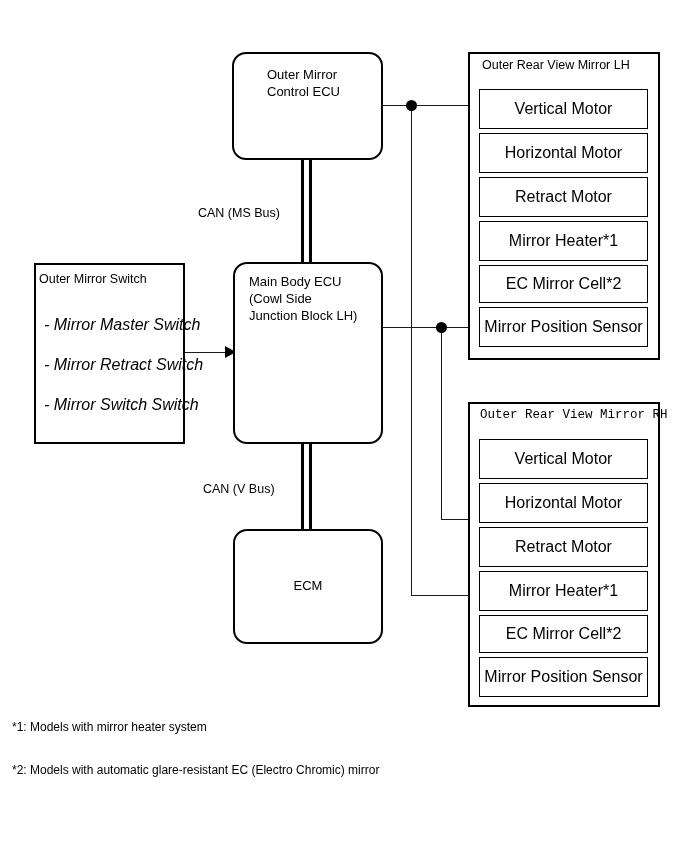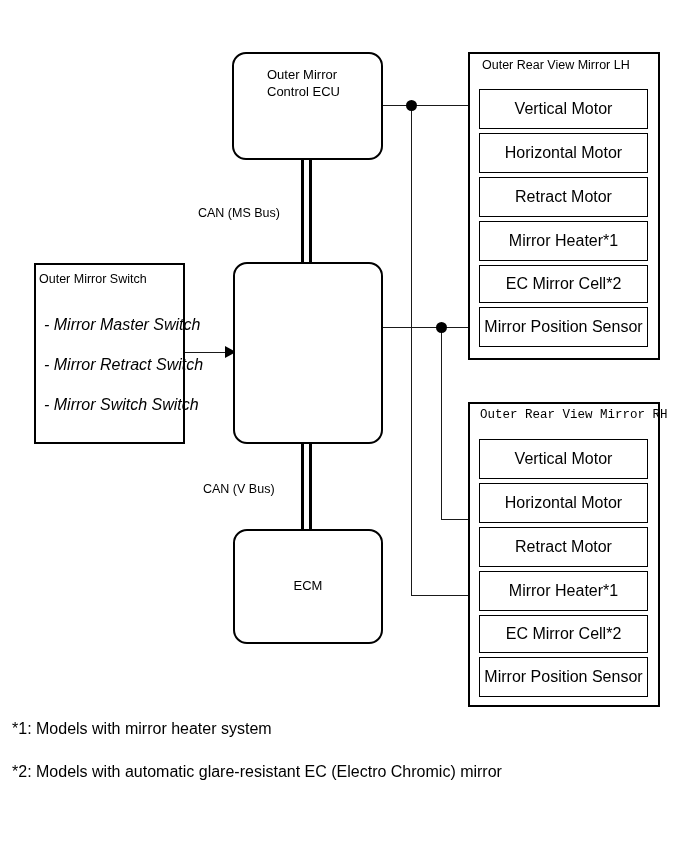--- a/index.html
+++ b/index.html
@@ -73,21 +73,21 @@
     white-space: nowrap;
     font-style: italic;
   }
   .bus-label {
     position: absolute;
     font-size: 12.5px;
     white-space: nowrap;
   }
   .note {
     position: absolute;
-    font-size: 16px;
+    font-size: 12px;
     white-space: nowrap;
   }
 
   
   .wire-h {
     position: absolute;
     height: 0;
     border-top: 1.5px solid #1a1a1a;
   }
   .wire-v {
@@ -145,20 +145,23 @@
 
   <div class="can-bus" style="left:301px; top:146px; height:106px;"></div>
 
   <div class="can-bus" style="left:301px; top:430px; height:89px;"></div>
 
   <div class="box ecu-box" style="left:232px; top:40px; width:151px; height:108px;"></div>
   <div class="ecu-label" style="left:267px; top:54px; width:130px;">Outer Mirror
 Control ECU</div>
 
   <div class="box ecu-box" style="left:233px; top:250px; width:150px; height:182px;"></div>
+  <div class="ecu-label" style="left:249px; top:261px; width:140px;">Main Body ECU
+(Cowl Side
+Junction Block LH)</div>
 
   <div class="box ecu-box" style="left:233px; top:517px; width:150px; height:115px;"></div>
   <div class="ecu-label-center" style="left:233px; top:566px; width:150px;">ECM</div>
 
   <div class="bus-label" style="left:198px; top:194px;">CAN (MS Bus)</div>
   <div class="bus-label" style="left:203px; top:470px;">CAN (V Bus)</div>
 
   <div class="box sharp-box" style="left:34px; top:251px; width:151px; height:181px;"></div>
   <div class="sw-title" style="left:39px; top:260px;">Outer Mirror Switch</div>
   <div class="sw-item" style="left:44px; top:304px;">- Mirror Master Switch</div>

